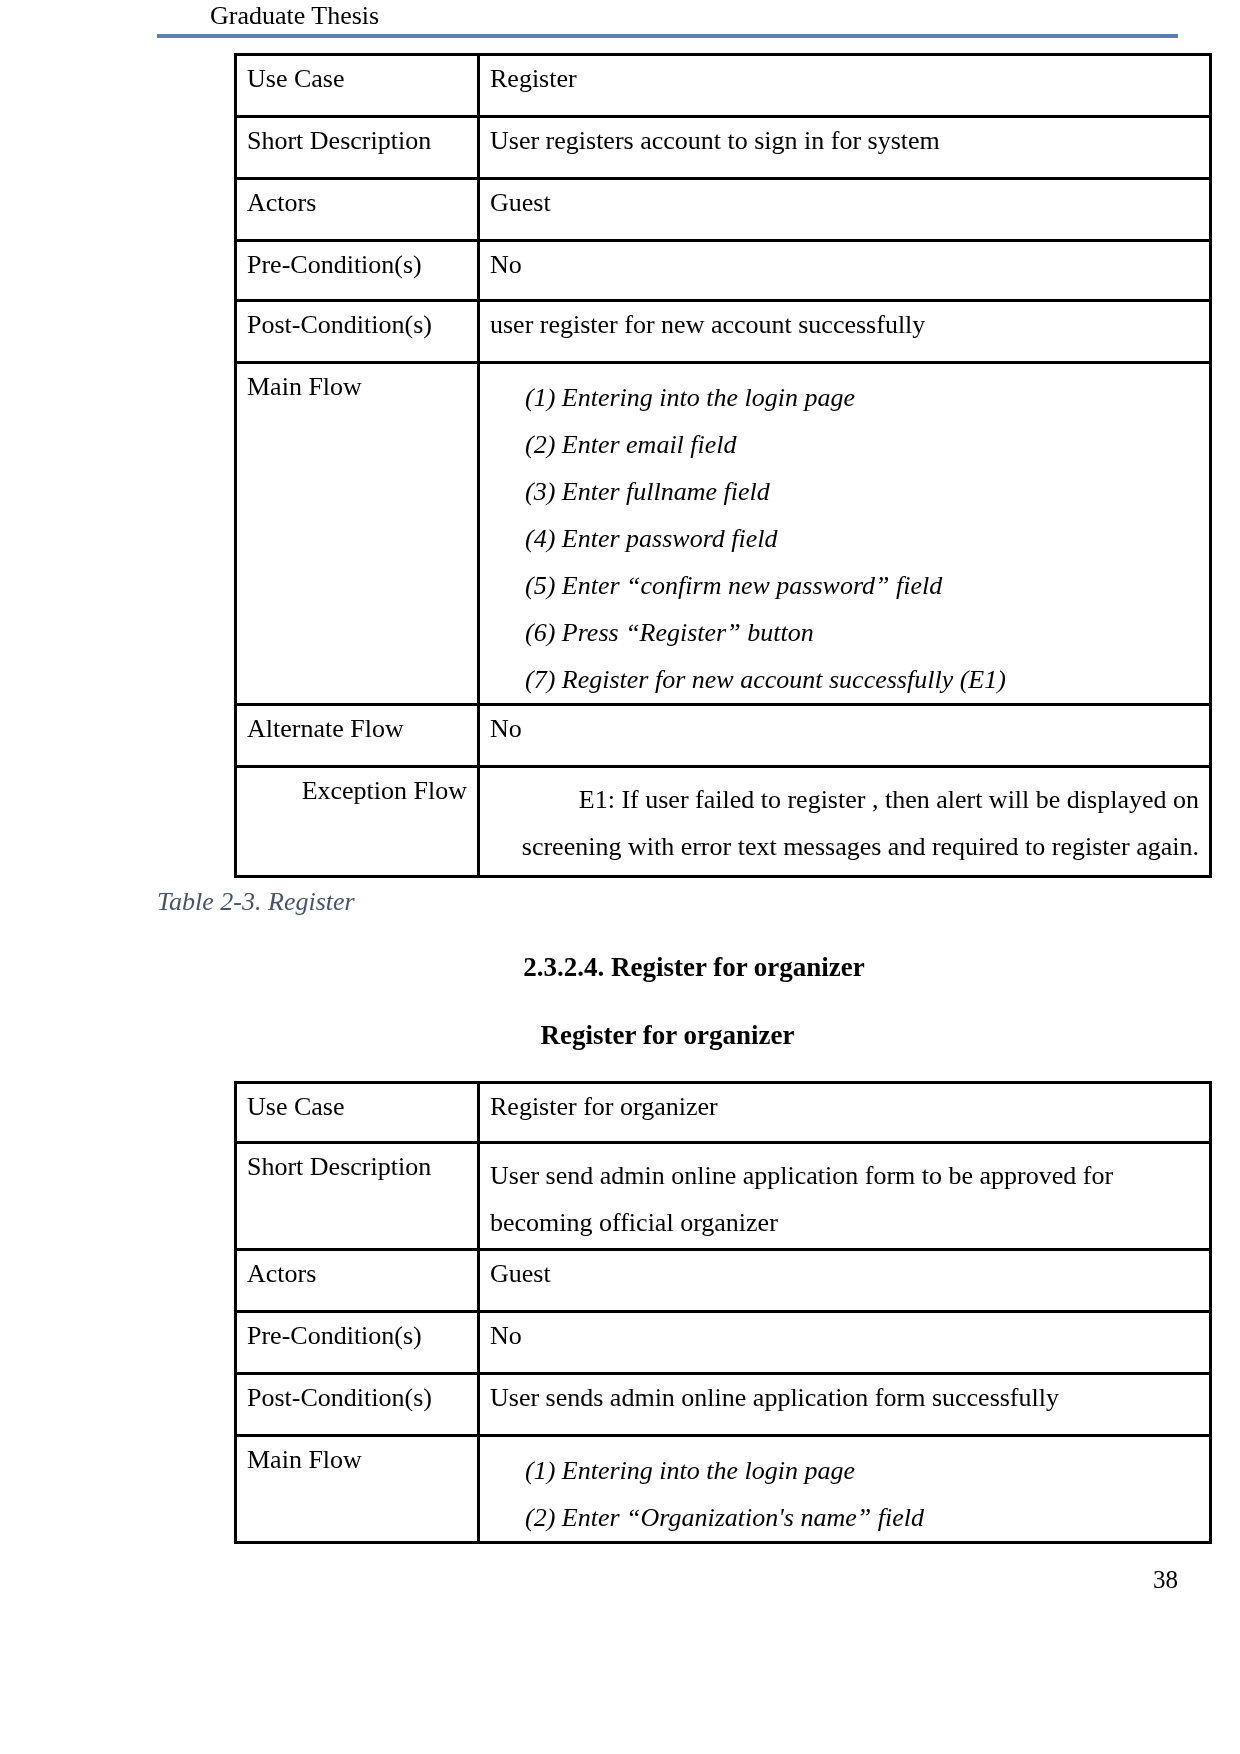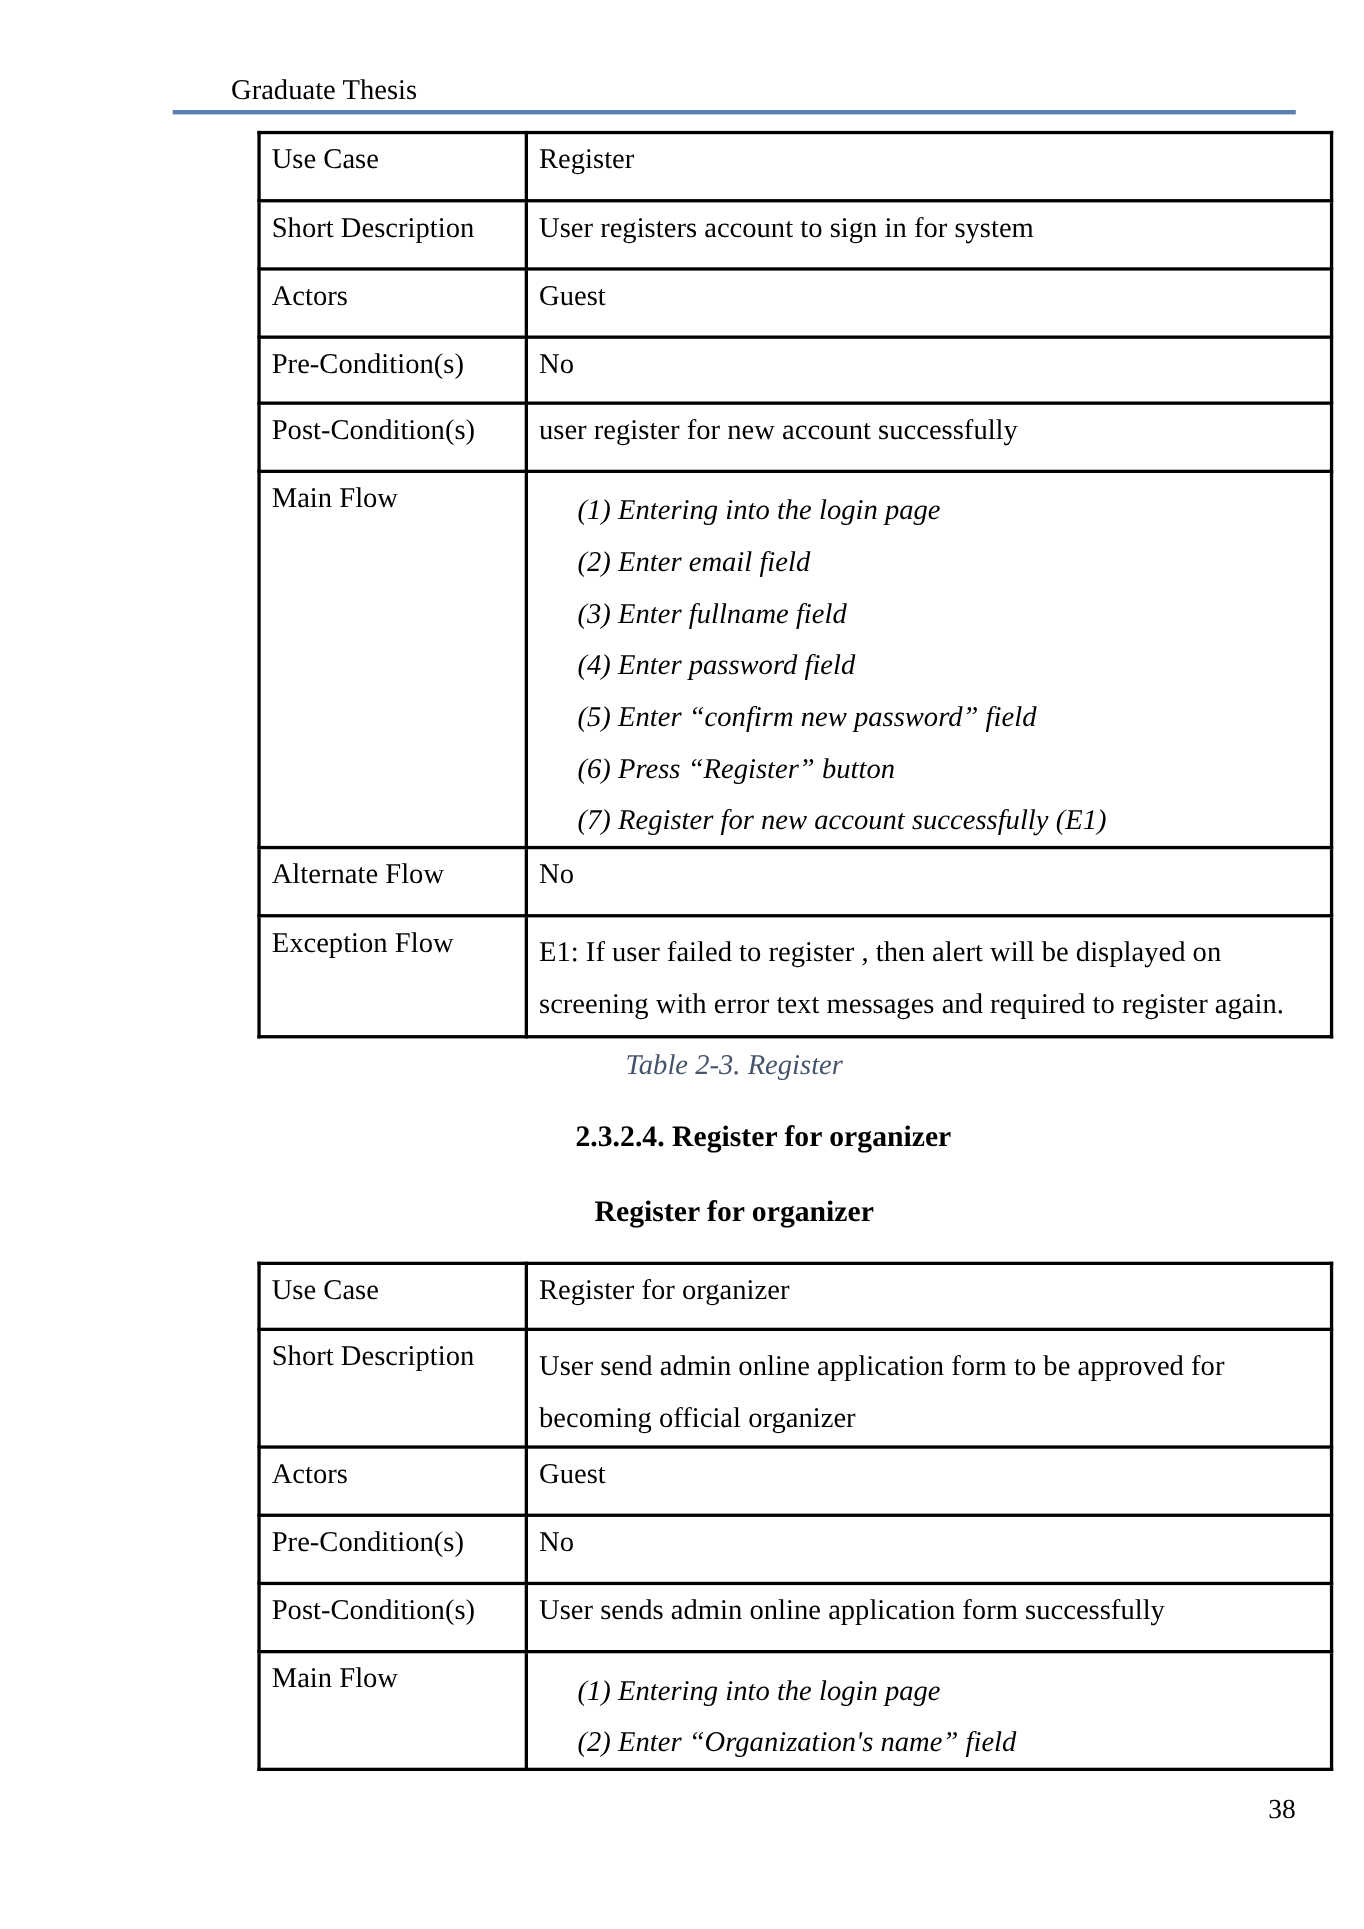--- a/index.html
+++ b/index.html
@@ -1,44 +1,44 @@
 <!DOCTYPE html>
 <html><head>
 <meta charset="utf-8">
 <style>
   html,body{margin:0;padding:0;}
   body{
     width:1240px;height:1754px;background:#ffffff;
     font-family:"Liberation Serif", serif;color:#000;
     overflow:hidden;position:relative;
   }
-  .content{width:1021px;margin-left:157px;padding-top:66px;}
+  .content{width:1021px;margin-left:157px;}
   .hdr-title{margin-left:53px;font-size:26px;line-height:32px;}
   .hdr-rule{height:4px;background:#5b7fb2;margin-top:2px;}
   .uc-table{
     border-collapse:collapse;margin-left:77px;margin-top:15px;
     table-layout:fixed;width:975px;font-size:26px;
   }
   .uc-table td{
     border:3px solid #000;vertical-align:top;
     padding:8px 10px 0 10px;overflow:hidden;
   }
   .uc-table col.c1{width:243px;}
   .uc-table col.c2{width:732px;}
   td.h62{height:51px;}  
   td.h60{height:49px;}
-  td.h110{height:99px;}
+  td.h110{height:99px;text-align:right;}
   td.hmain1{height:314px;}
   td.hmain2{height:82px;}
   td.h2-short{height:96px;}
   .ln{line-height:47px;white-space:nowrap;}
   .list{padding-left:35px;padding-top:2px;font-style:italic;}
   .list .ln{line-height:47px;}
   .caption{
-    text-align:center;font-style:italic;color:#44546a;
+    font-style:italic;color:#44546a;
     font-size:26px;margin-top:8px;line-height:31px;
   }
   .sec-heading{
     font-weight:bold;font-size:27px;margin-left:53px;
     margin-top:34px;line-height:33px;text-align:center;
   }
   .sec-subtitle{
     font-weight:bold;font-size:27px;text-align:center;
     margin-top:35px;line-height:33px;
   }

